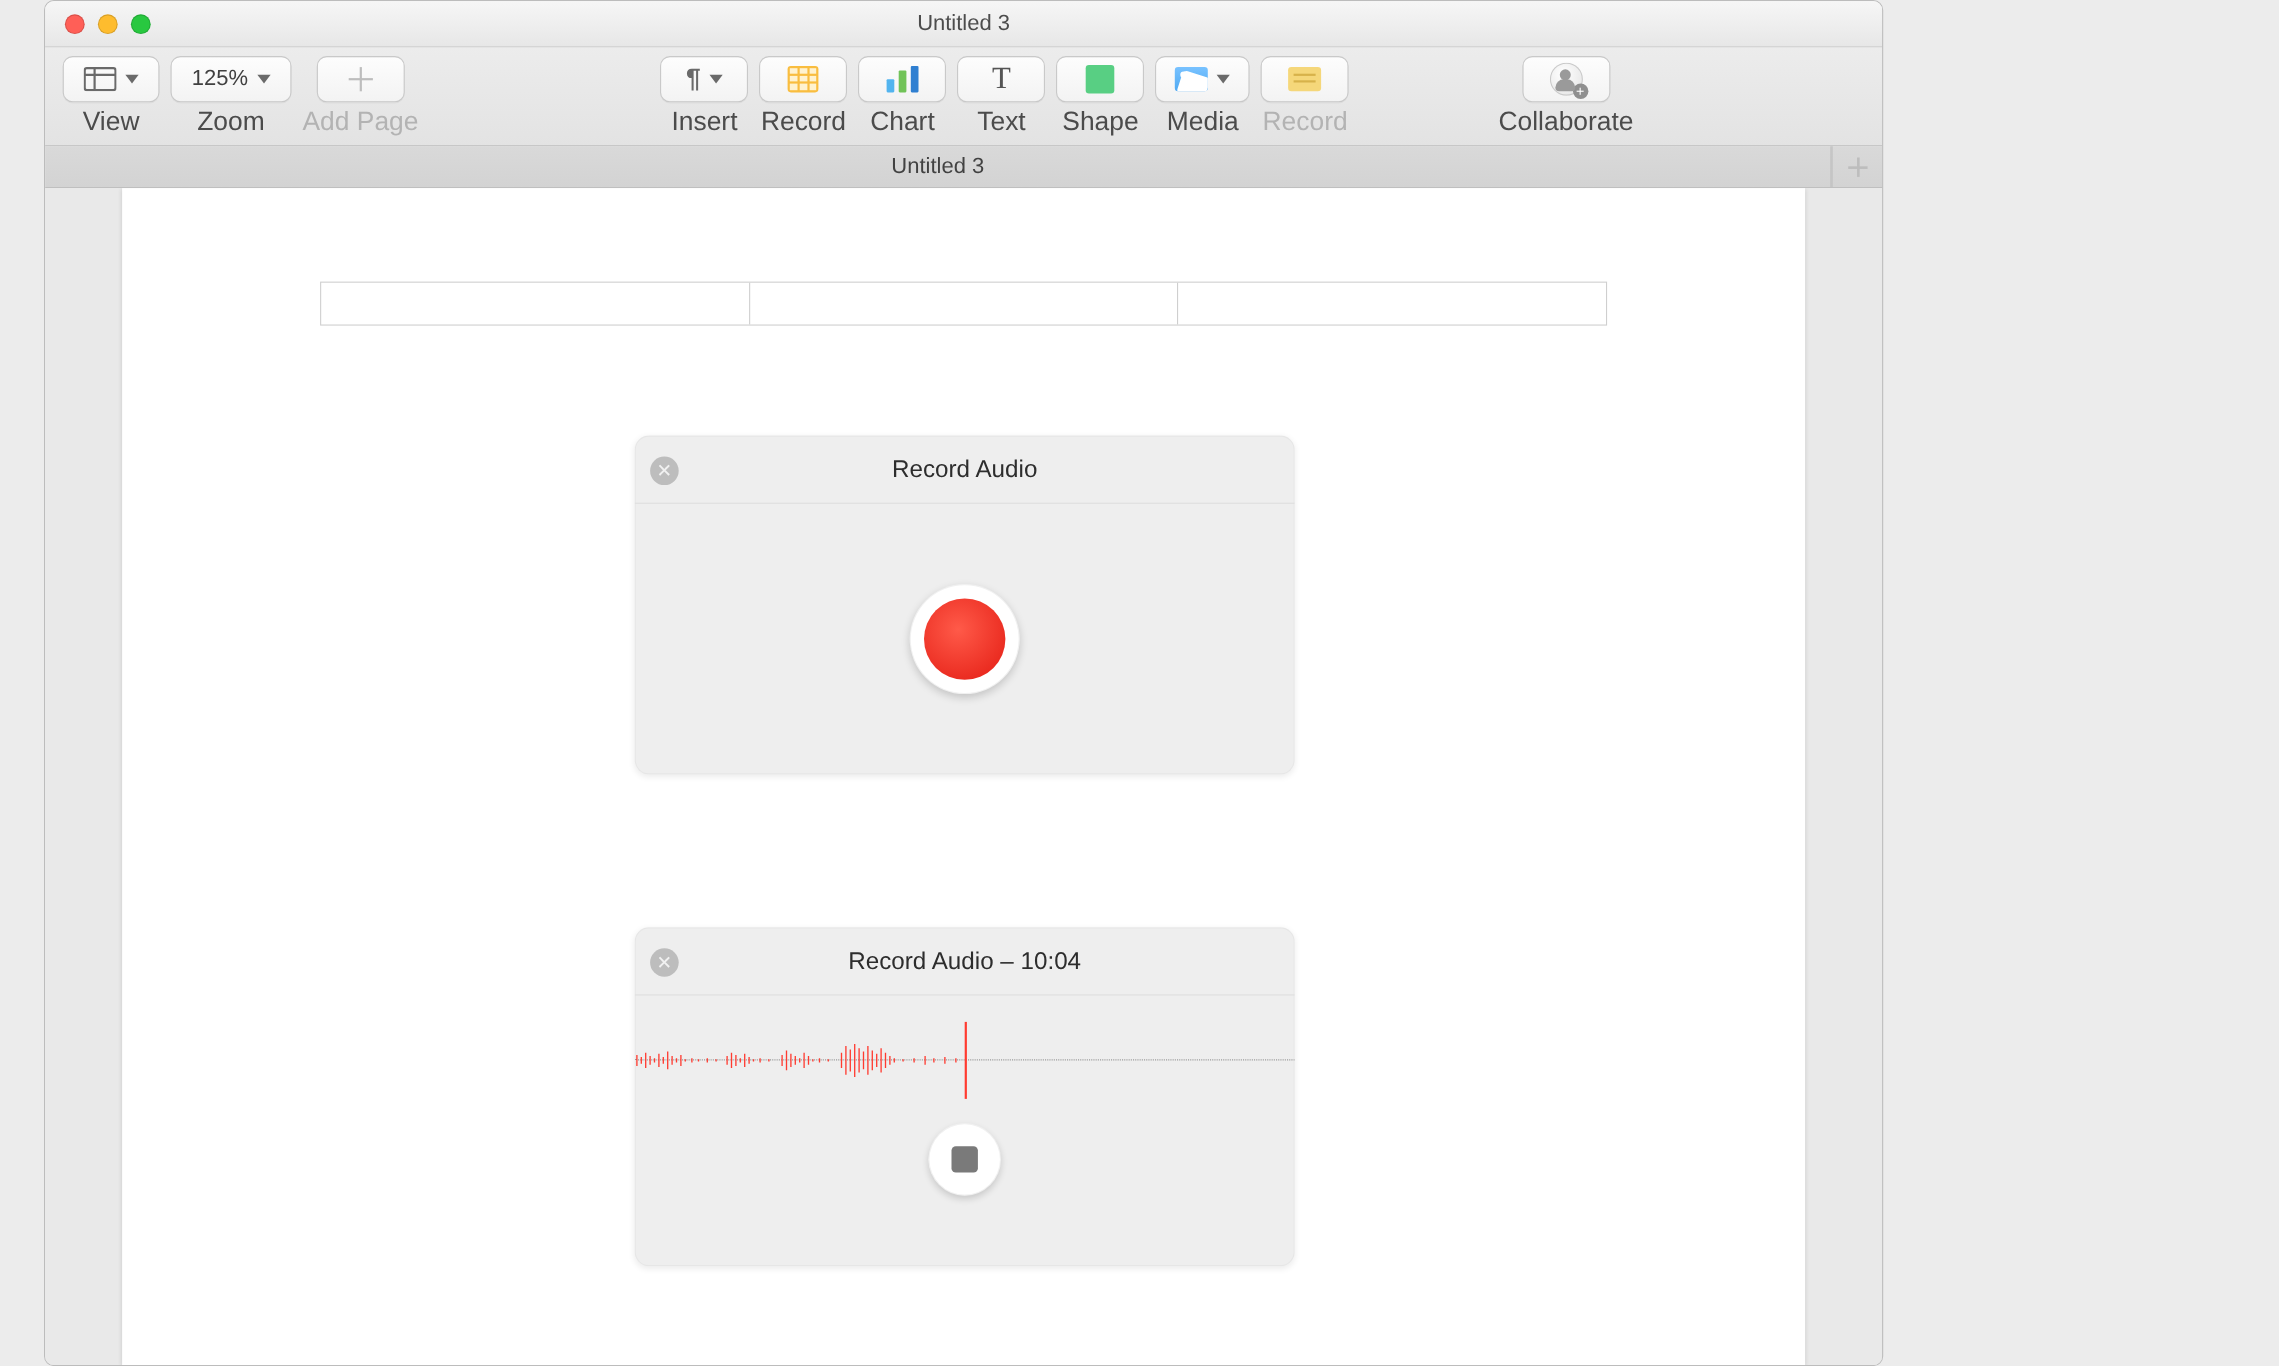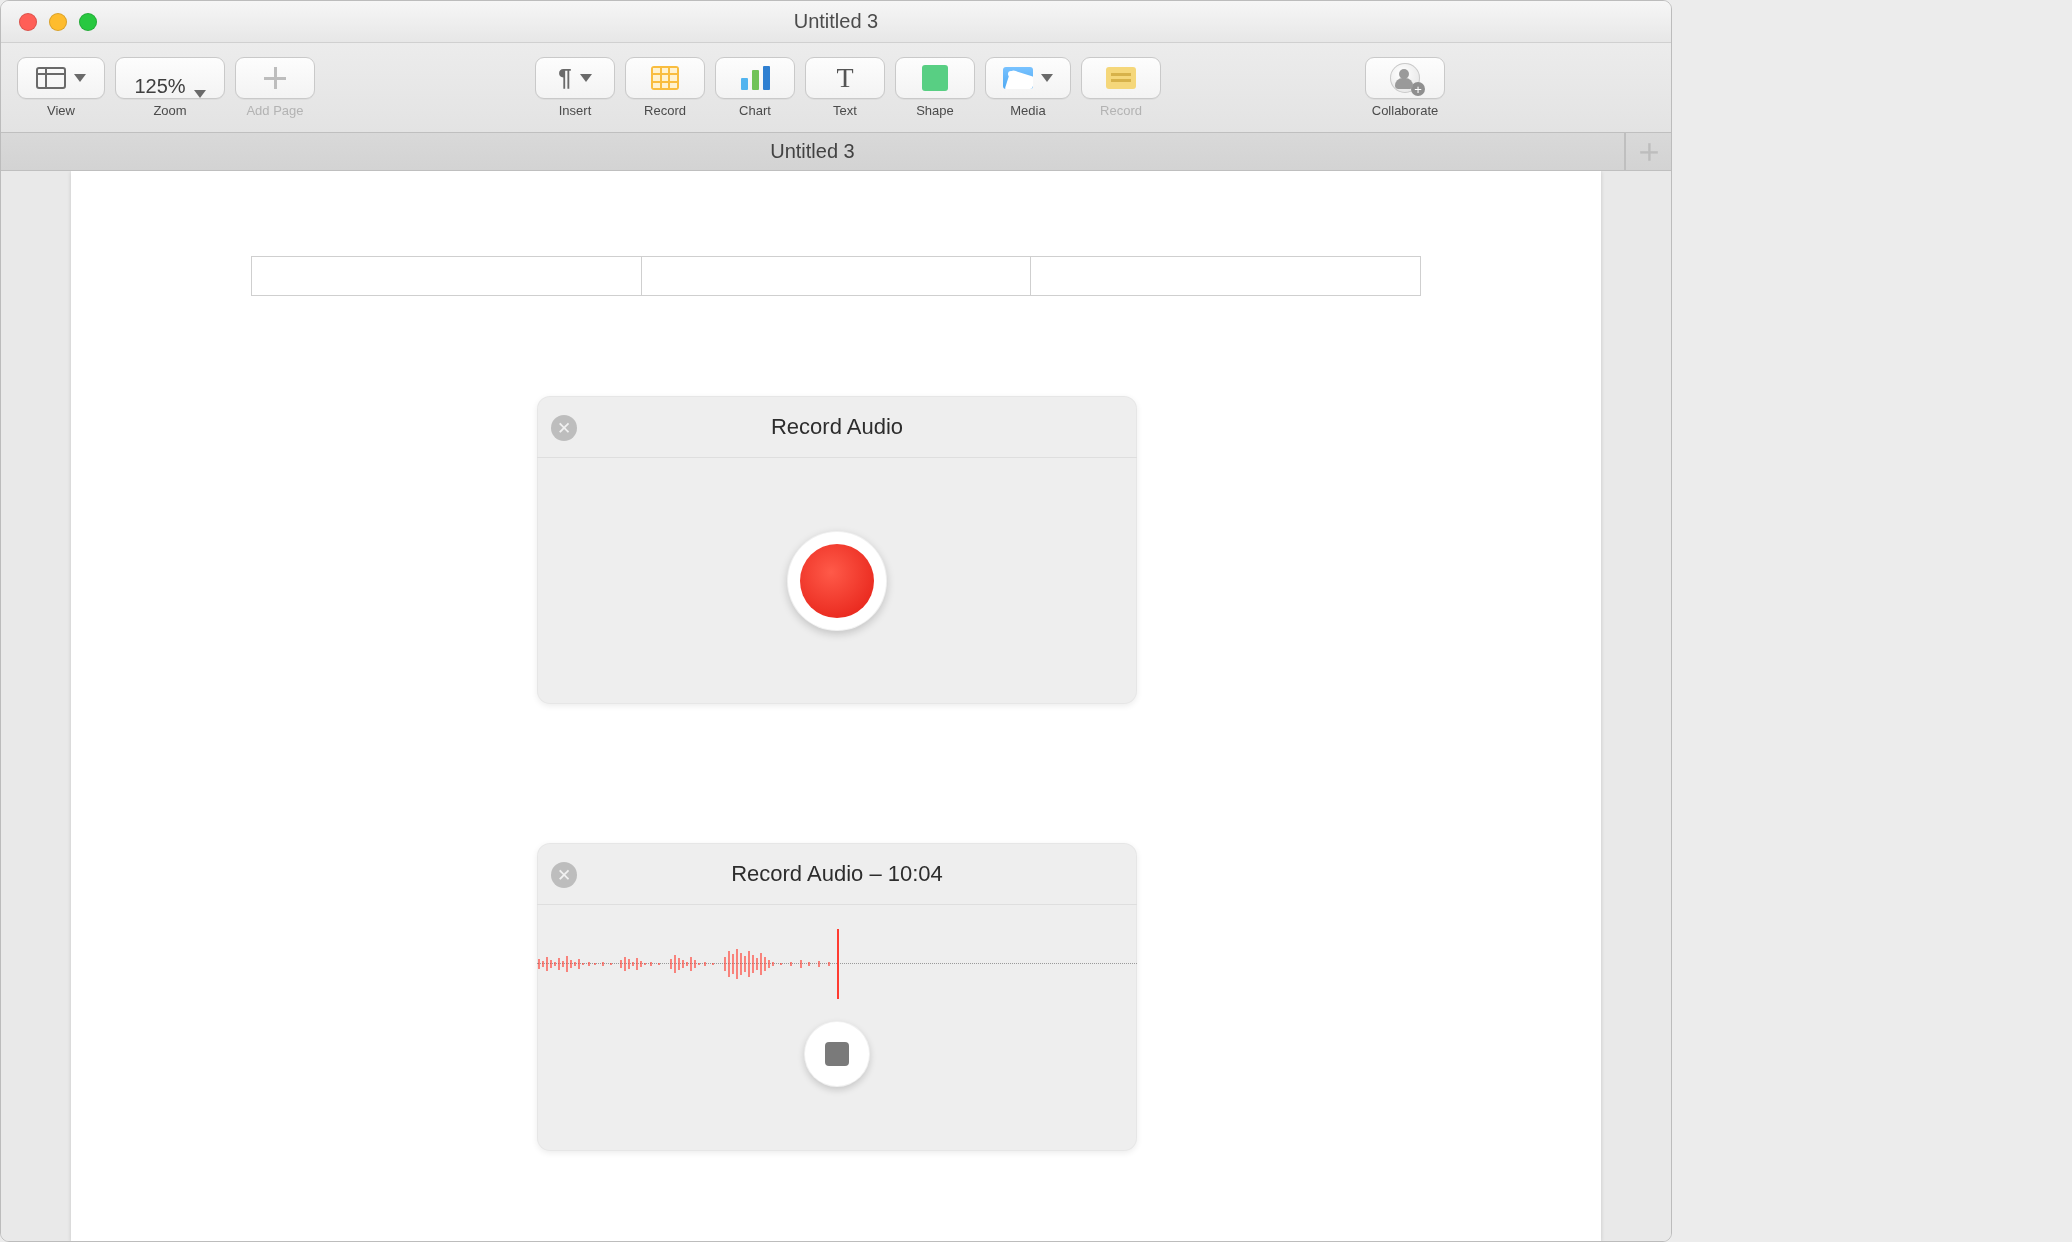--- a/index.html
+++ b/index.html
@@ -10,21 +10,21 @@
     font-size:18px;
     -webkit-font-smoothing:antialiased;
   }
   .window {
     width:1672px; height:1242px;
     background:#ececec;
     border:1px solid #bcbcbc;
     border-radius:9px;
     overflow:hidden;
     position:relative;
-    display:flex; flex-direction:column;
+    display:flex; flex-direction:column;margin-left:40px;
   }
   
   .titlebar {
     height:42px;
     background:linear-gradient(#f6f6f6,#e7e7e7);
     border-bottom:1px solid #d0d0d0;
     display:flex; align-items:center; justify-content:center;
     position:relative;
   }
   .traffic { position:absolute; left:18px; top:12px; display:flex; gap:12px; }
@@ -34,35 +34,35 @@
   
   .toolbar {
     height:90px;
     background:linear-gradient(#ececec,#e3e3e3);
     border-bottom:1px solid #bfbfbf;
     display:flex; align-items:center;
     padding:0 16px;
     gap:10px;
   }
   .tgroup { display:flex; flex-direction:column; align-items:center; gap:4px;}
-  .tgroup .lbl { font-size:13px; color:#4b4b4b; }
+  .tgroup .lbl { font-size:24px; color:#4b4b4b; }
   .tgroup.disabled .lbl { color:#b3b3b3; }
   .tbtn {
     height:42px;
     min-width:80px;
     border-radius:9px;
     background:linear-gradient(#fdfdfd,#f3f3f3);
     border:1px solid #c9c9c9;
     box-shadow:0 1px 0 rgba(0,0,0,.04);
     display:flex; align-items:center; justify-content:center;
     gap:8px;
     padding:0 14px;
   }
   .tbtn.small{ min-width:88px;}
-  .tbtn.zoom{ min-width:110px;align-items:flex-end;}
+  .tbtn.zoom{ min-width:110px;}
   .tbtn.media{ min-width:86px;}
   .toolbar .seg { display:flex; }
   .grow { flex:1; }
   .caret { width:0;height:0;border-left:6px solid transparent;border-right:6px solid transparent;border-top:8px solid #6a6a6a;}
   .icon { display:inline-flex; align-items:center; justify-content:center; }
   .icon svg { display:block; }
   .plus { position:relative; width:22px; height:22px; }
   .plus::before,.plus::after{content:"";position:absolute;background:#bdbdbd;}
   .plus::before{left:10px;top:0;width:2.5px;height:22px;}
   .plus::after{top:10px;left:0;height:2.5px;width:22px;}

